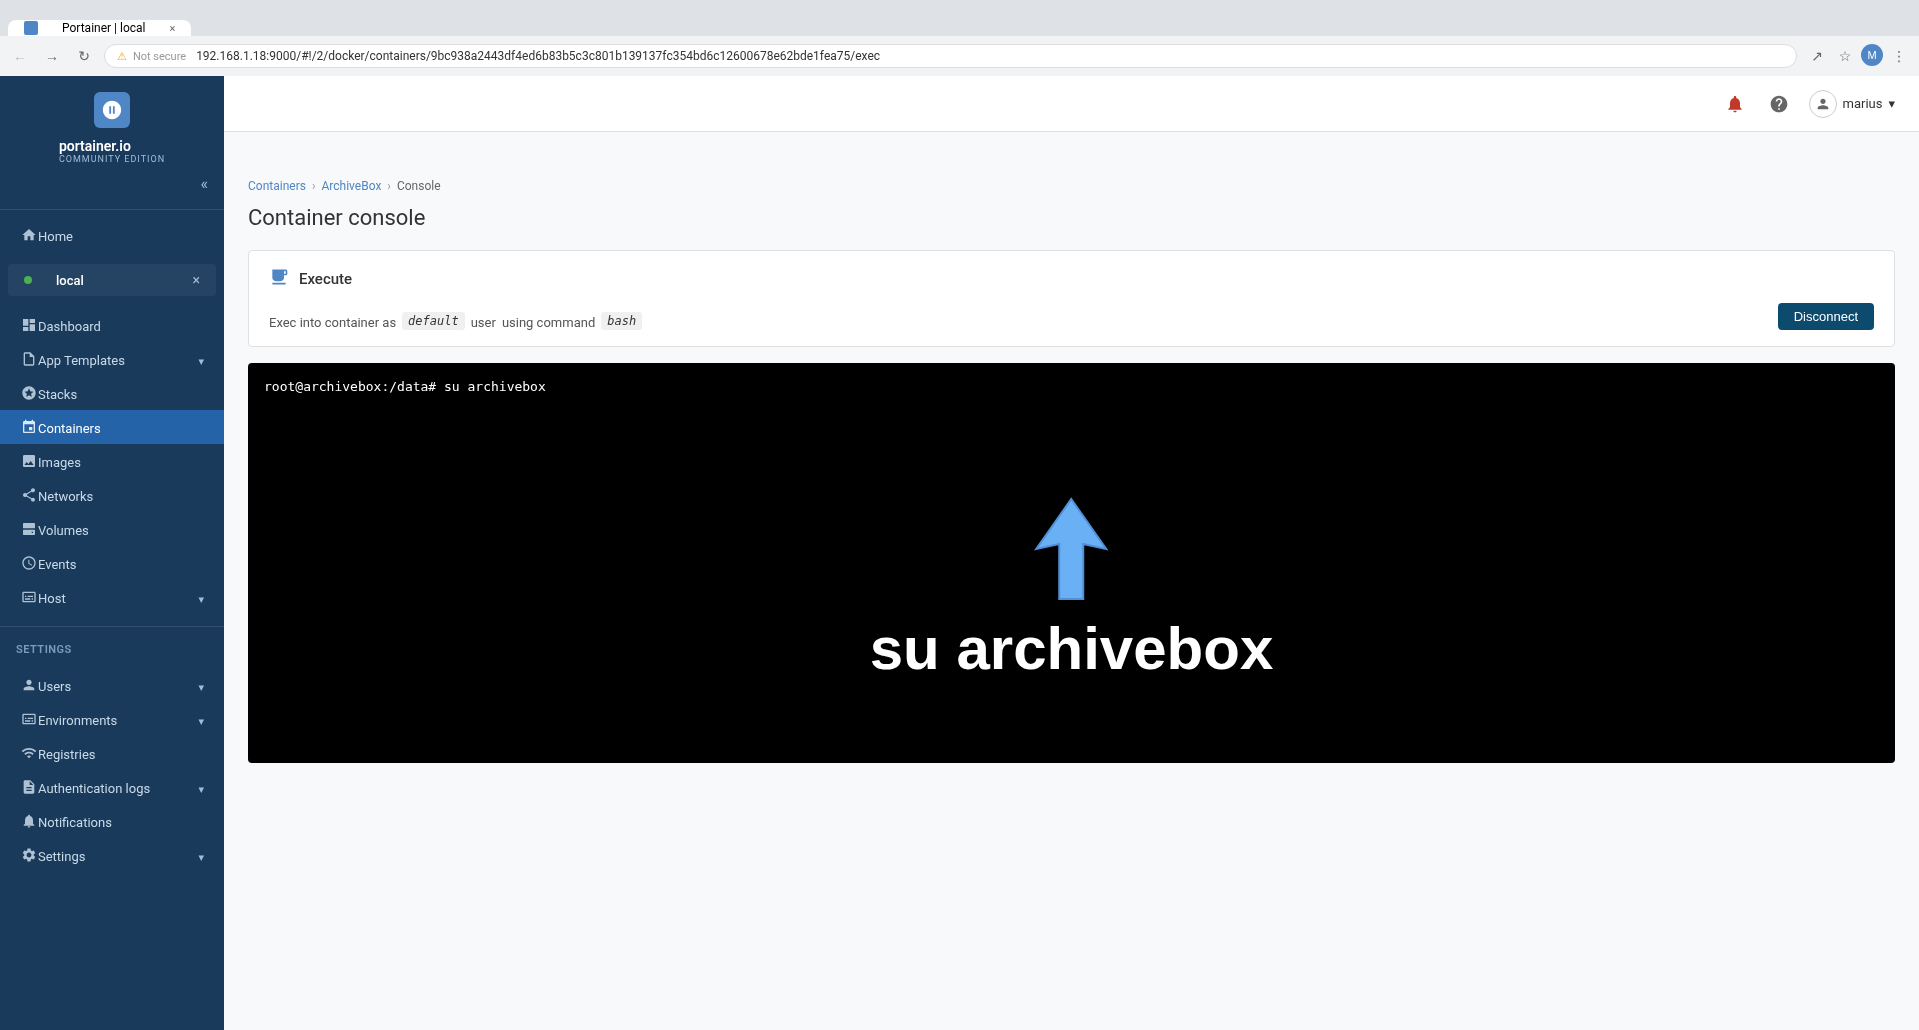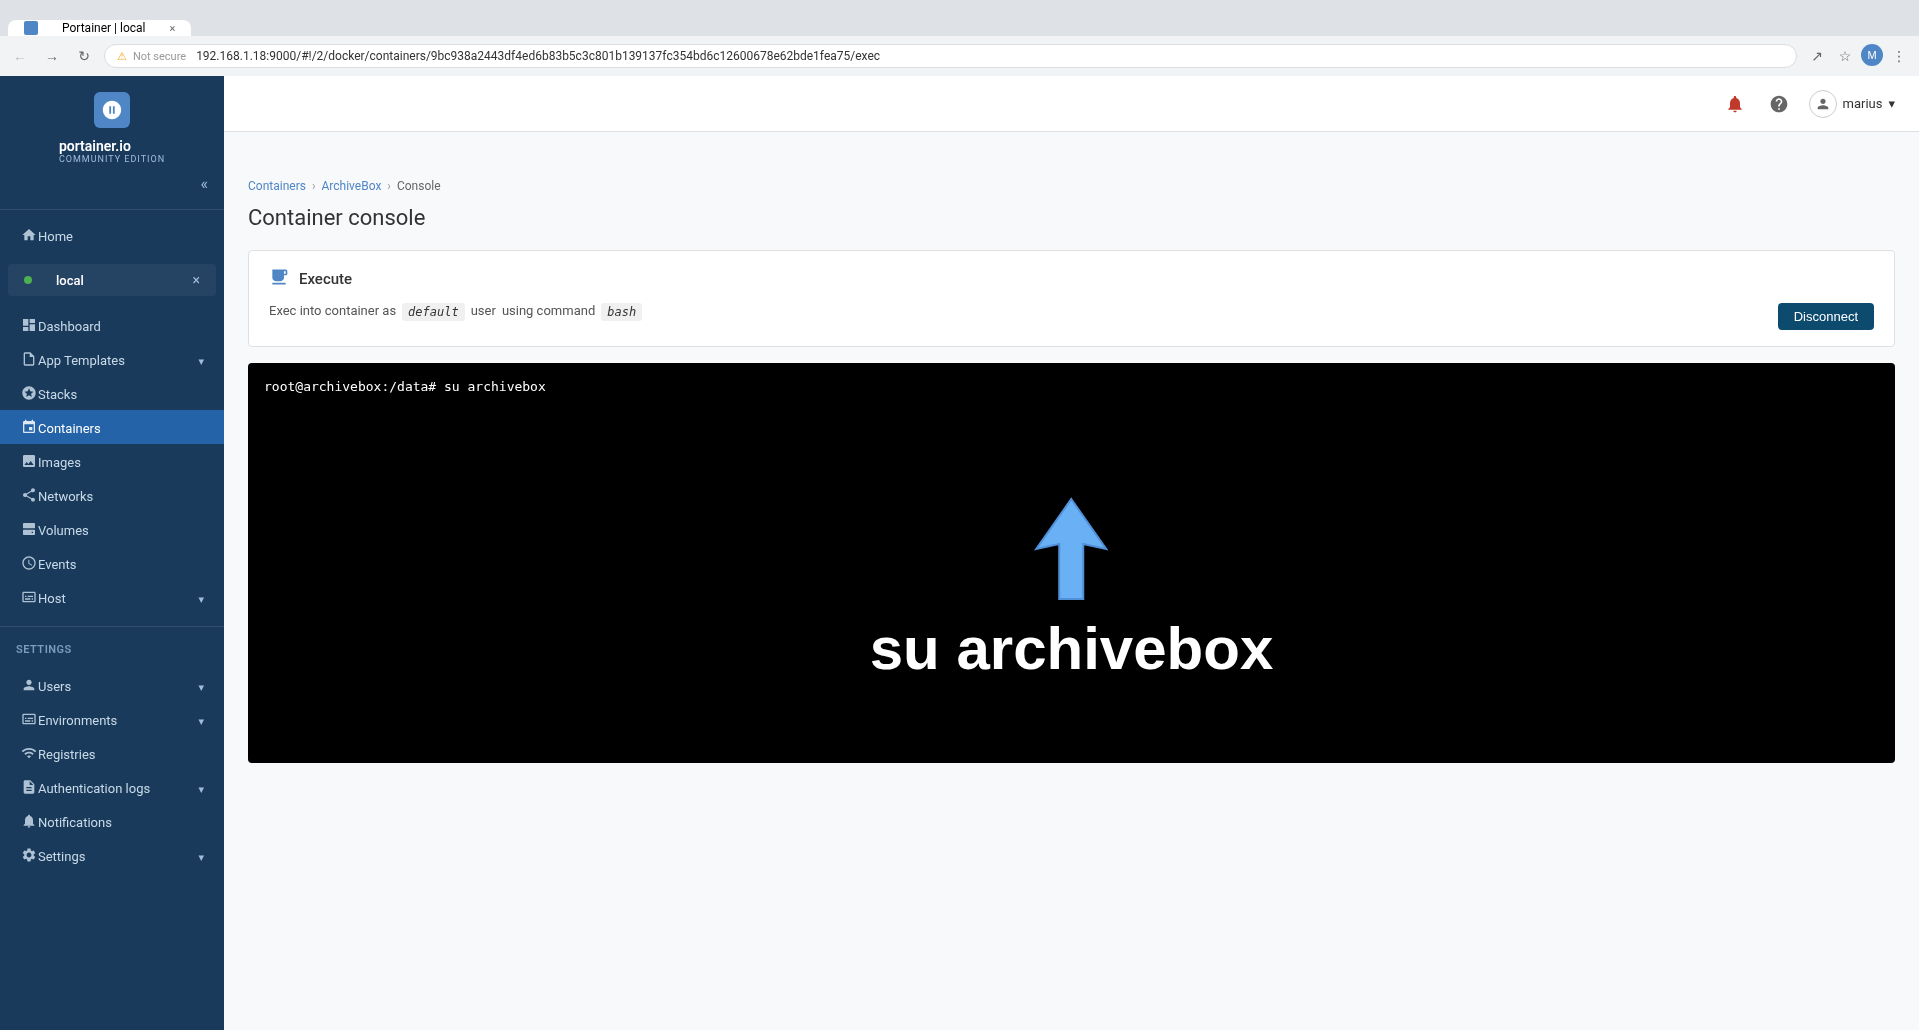--- a/index.html
+++ b/index.html
@@ -60,21 +60,21 @@
     .content { flex: 1; overflow-y: auto; padding: 20px 24px; }
     .breadcrumb { font-size: 12px; color: #666; margin-bottom: 12px; display: flex; align-items: center; gap: 6px; }
     .breadcrumb a { color: #4f86c6; text-decoration: none; }
     .breadcrumb-sep { color: #999; }
     .page-title { font-size: 22px; font-weight: 400; color: #333; margin-bottom: 20px; }
 
     
     .execute-panel { background: white; border: 1px solid #e0e0e0; border-radius: 4px; padding: 16px 20px; margin-bottom: 16px; }
     .execute-header { display: flex; align-items: center; gap: 10px; margin-bottom: 12px; font-size: 15px; font-weight: 500; color: #333; }
     .execute-icon { color: #4f86c6; font-size: 18px; }
-    .exec-info { display: flex; align-items: flex-start; gap: 6px; font-size: 13px; color: #555; }
+    .exec-info { display: flex; align-items: flex-end; gap: 6px; font-size: 13px; color: #555; }
     .exec-code { background: #f0f0f0; padding: 2px 6px; border-radius: 3px; font-family: monospace; font-size: 12px; color: #333; font-style: italic; }
     .disconnect-btn { margin-left: auto; background: #0c4a6e; color: white; border: none; padding: 6px 16px; border-radius: 4px; cursor: pointer; font-size: 13px; }
 
     
     .terminal { background: #000; border-radius: 4px; padding: 16px; min-height: 400px; position: relative; overflow: hidden; }
     .terminal-prompt { color: white; font-family: monospace; font-size: 13px; margin-bottom: 8px; }
     .terminal-big-text { position: absolute; bottom: 80px; left: 50%; transform: translateX(-50%); text-align: center; }
     .terminal-command { font-size: 60px; font-weight: 900; color: white; font-family: Arial Black, sans-serif; white-space: nowrap; text-shadow: 2px 2px 4px rgba(0,0,0,0.5); }
   </style>
 </head>

